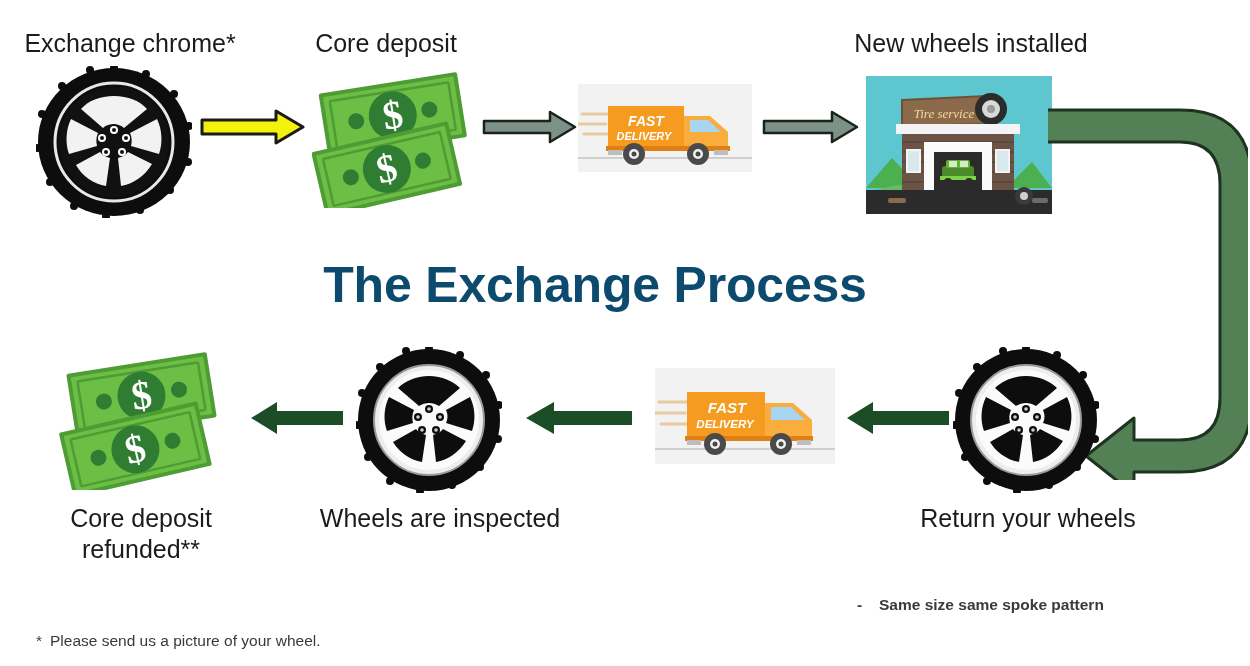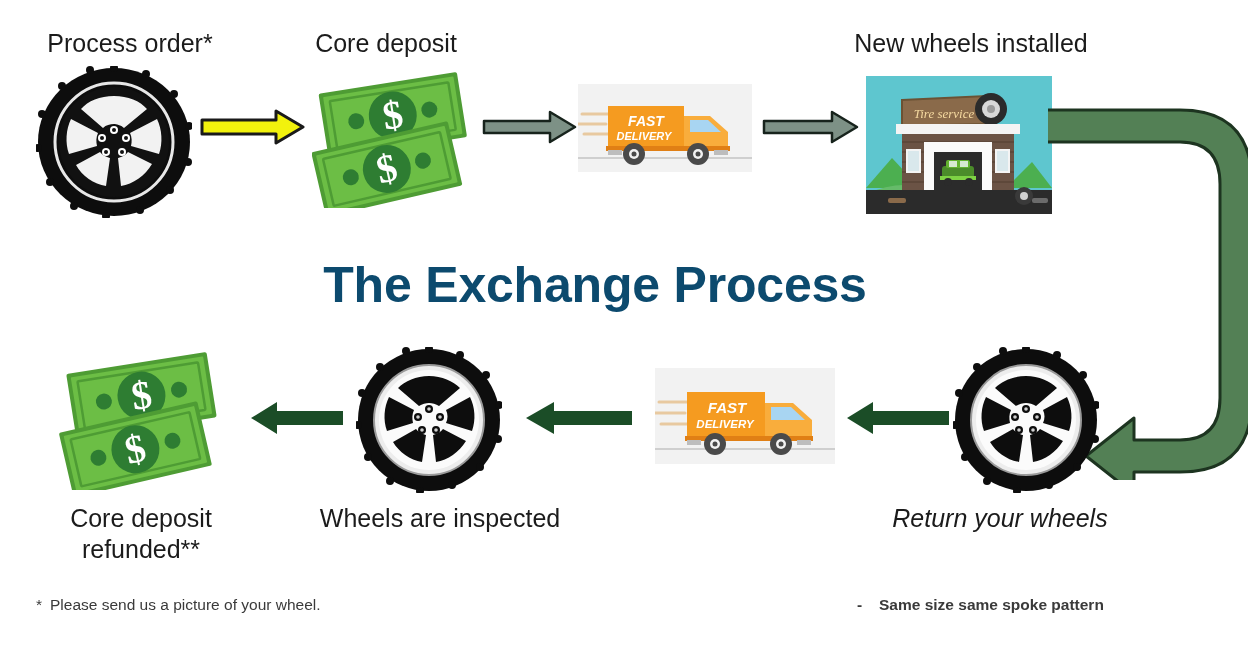--- a/index.html
+++ b/index.html
@@ -70,21 +70,21 @@
   .shop { position: absolute; }
   .shop svg { display: block; }
 
   .curved { position: absolute; }
 </style>
 </head>
 <body>
 
 <div id="canvas" style="background: rgb(255, 255, 255);">
 
-  <div class="abs caption" style="left:0px; top:28px; width:260px;">Process order*</div>
+  <div class="abs caption" style="left:0px; top:28px; width:260px;">Exchange chrome*</div>
 
   <div class="abs caption" style="left:272px; top:28px; width:228px;">Core deposit</div>
 
   <div class="abs caption" style="left:810px; top:28px; width:322px;">New wheels installed</div>
 
   <div class="wheel" style="left:36px; top:66px;">
     <svg width="156" height="152" viewBox="0 0 156 152" aria-hidden="true">
 
       <ellipse cx="78" cy="76" rx="76" ry="74" fill="#0d0d0d"></ellipse>
 
@@ -438,23 +438,23 @@
         <circle cx="62" cy="70" r="1.8"></circle>
       </g>
     </svg>
   </div>
 
   <div class="abs caption" style="left:30px; top:503px; width:222px;">Core deposit
 refunded**</div>
 
   <div class="abs caption" style="left:290px; top:503px; width:300px;">Wheels are inspected</div>
 
-  <div class="abs caption" style="left:864px; top:503px; width:272px;font-style:italic;">Return your wheels</div>
-
-  <div class="abs" style="left:28px; top:592px;text-align:center;">
+  <div class="abs caption" style="left:892px; top:503px; width:272px;">Return your wheels</div>
+
+  <div class="abs" style="left:28px; top:628px;text-align:center;">
     <div class="note">
       <span class="marker">*</span><span>Please send us a picture of your wheel.</span>
     </div>
   </div>
 
   <div class="abs" style="left:857px; top:592px;font-weight:bold;">
     <div class="note">
       <span class="marker">-</span><span>Same size same spoke pattern</span>
     </div>
   </div>

